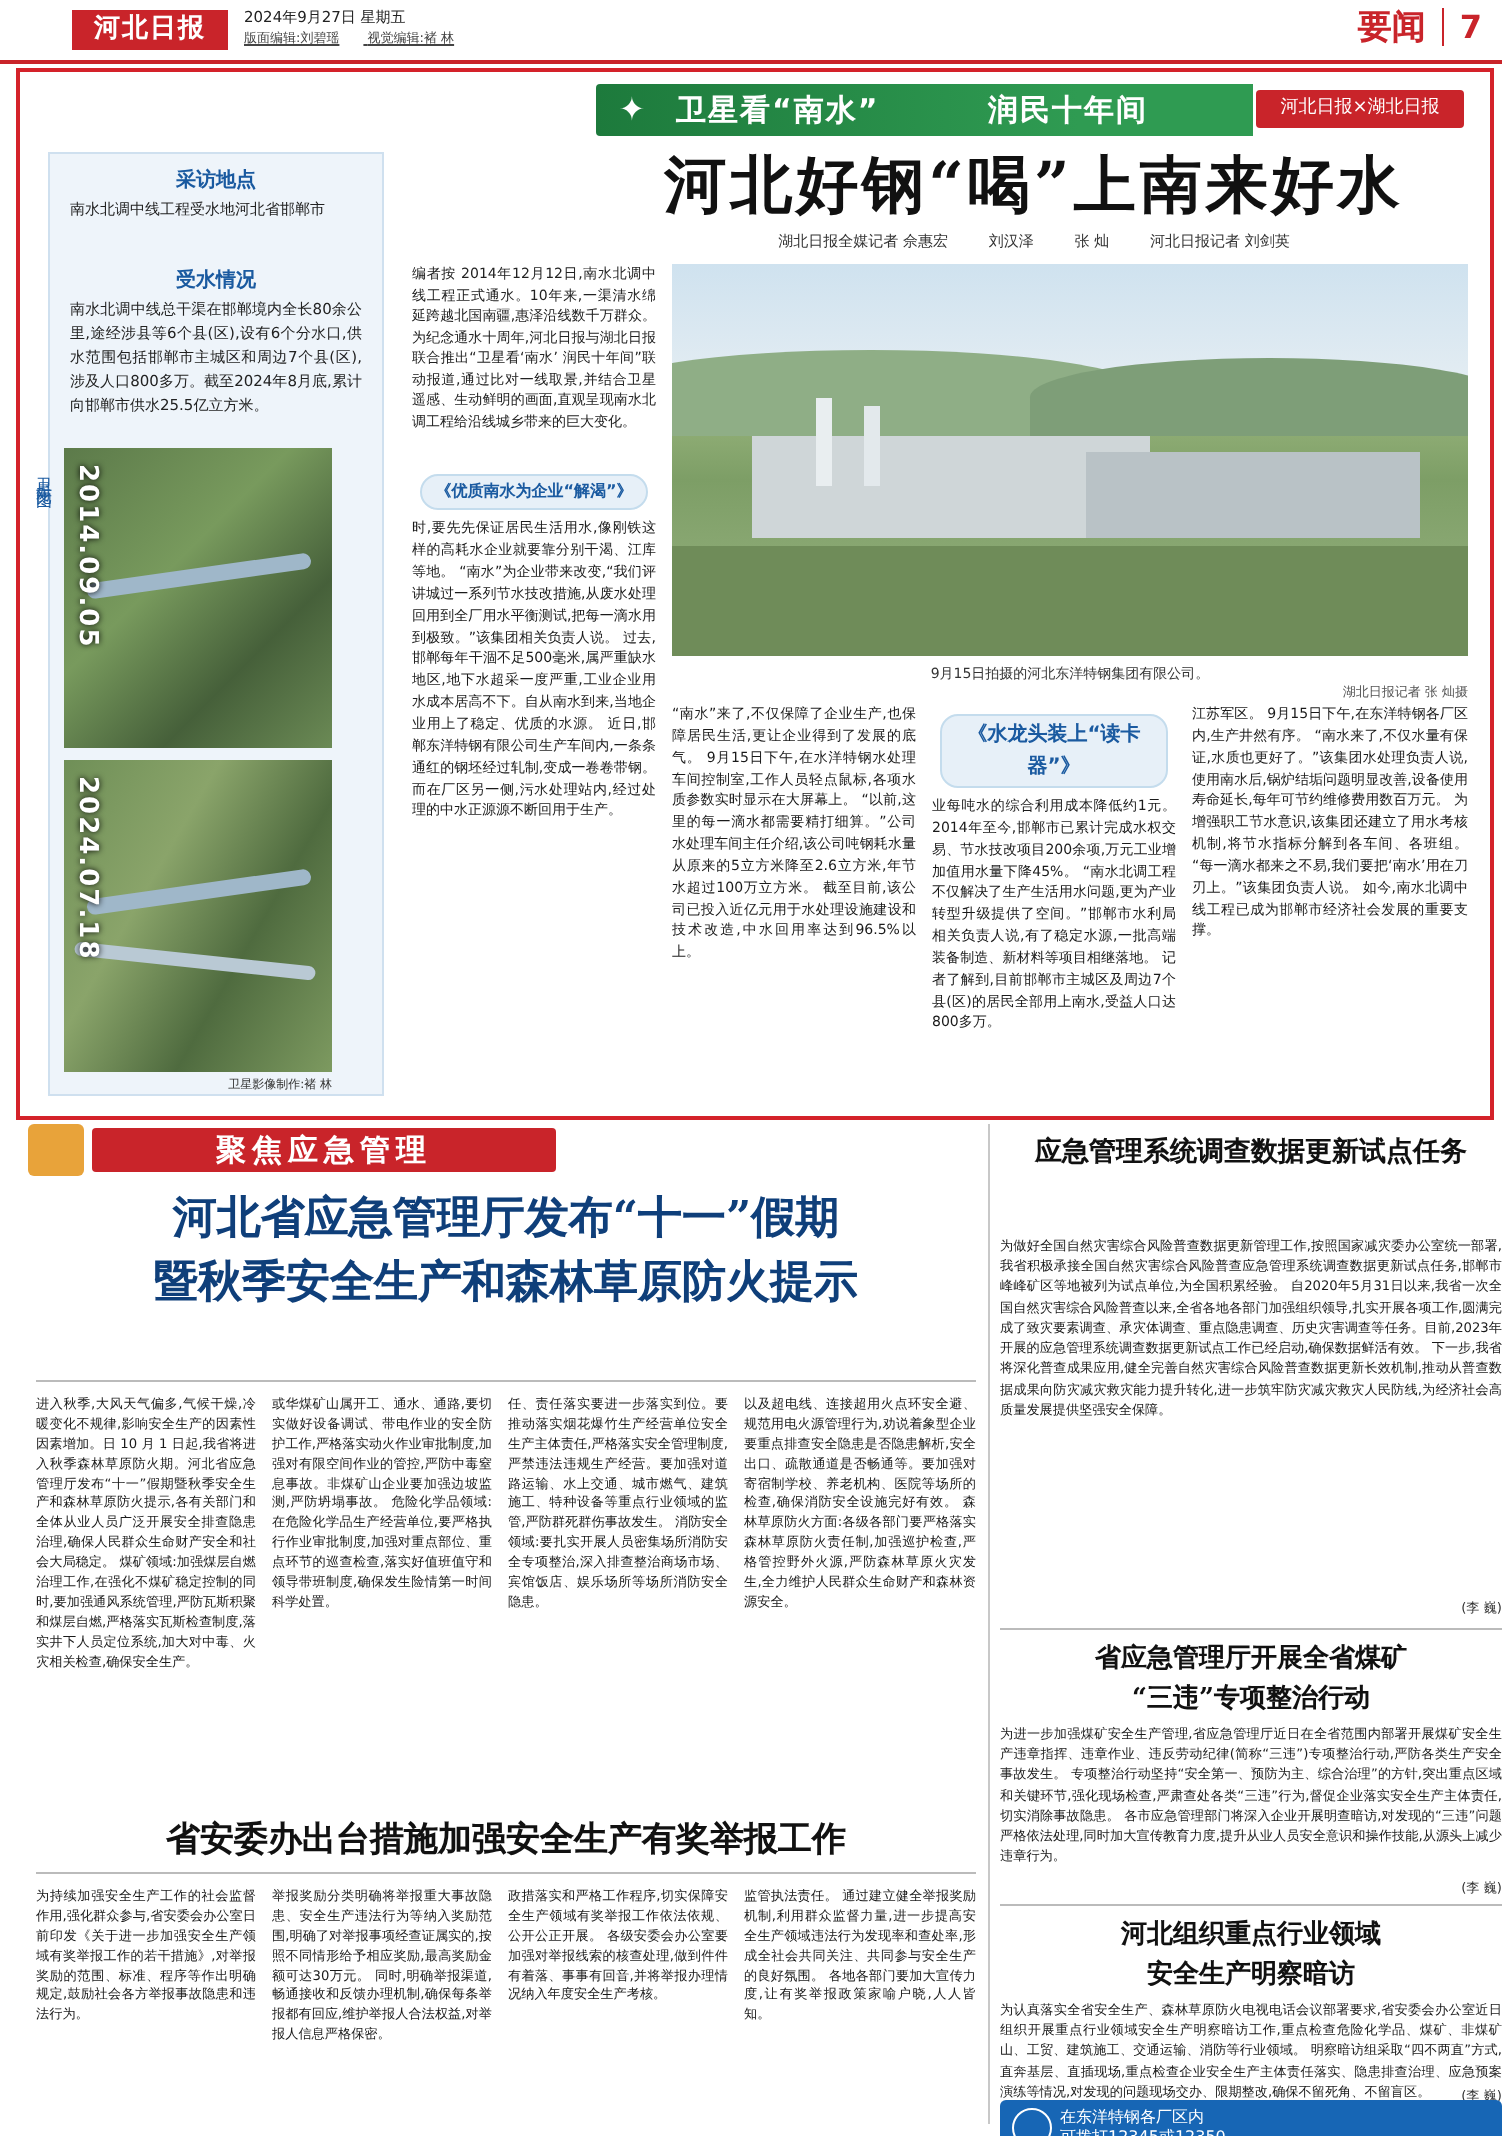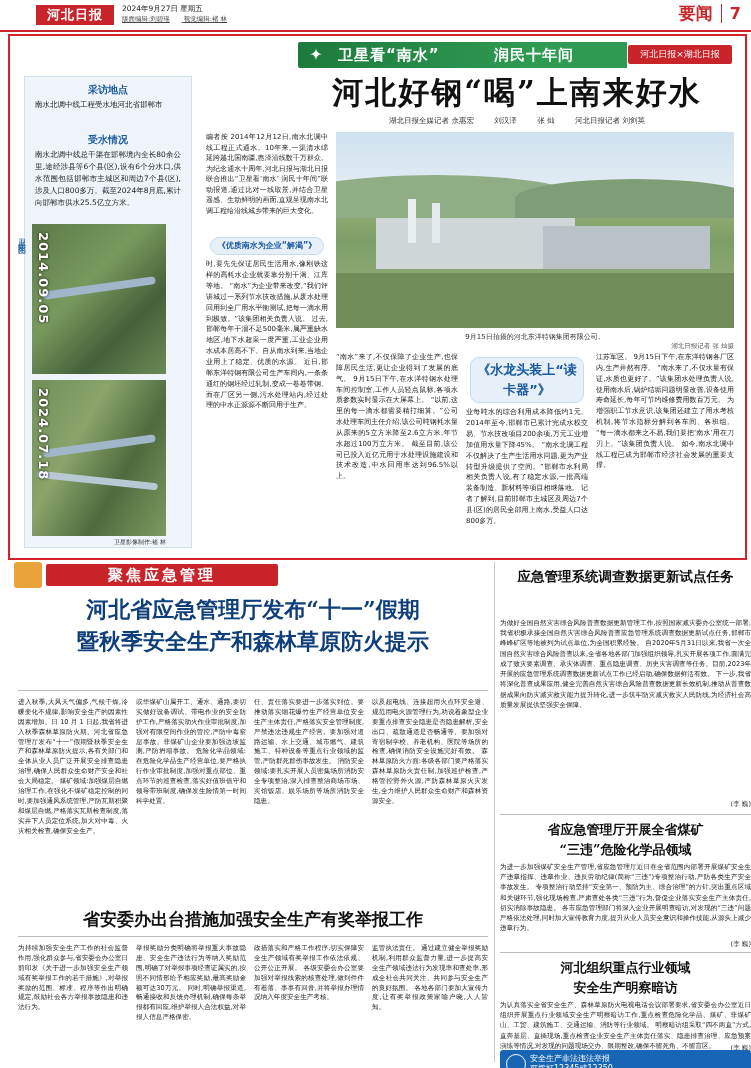--- a/index.html
+++ b/index.html
@@ -83,21 +83,21 @@
   .satcap{position:absolute;left:22px;top:502px;width:134px;font-size:6px;color:#333;text-align:right;}
 
   
   .fcol{position:absolute;font-size:7px;line-height:1.55;color:#1a1a1a;text-align:justify;}
   .fcolA{left:196px;top:196px;width:122px;height:312px;}
   .fcolB{left:326px;top:316px;width:122px;height:192px;}
   .fcolC{left:456px;top:316px;width:122px;height:192px;}
   .fcolD{left:586px;top:316px;width:138px;height:192px;}
   .subhead{display:block;margin:5px auto 4px;width:112px;text-align:center;font-size:8px;font-weight:bold;
            color:#1a5aa0;background:#e7f0f8;border:1px solid #c4dced;border-radius:9px;padding:2px 0;}
-  .subhead2{display:block;margin:5px auto 4px;width:112px;text-align:center;font-size:13px;font-weight:bold;
+  .subhead2{display:block;margin:5px auto 4px;width:112px;text-align:center;font-size:10px;font-weight:bold;
            color:#1a5aa0;background:#e7f0f8;border:1px solid #c4dced;border-radius:9px;padding:2px 0;}
 
   
   .sec2{position:absolute;left:8px;top:562px;width:735px;height:500px;}
   .s2banner{position:absolute;left:6px;top:0;width:300px;height:26px;}
   .s2banner .ribbon{position:absolute;left:32px;top:2px;width:232px;height:22px;background:#c9242a;border-radius:2px;}
   .s2banner .ribbon span{display:block;text-align:center;line-height:22px;color:#fff;font-size:15px;font-weight:bold;letter-spacing:3px;}
   .s2banner .emblem{position:absolute;left:0;top:0;width:28px;height:26px;background:#e8a33a;border-radius:3px;}
 
   .s2head{position:absolute;left:10px;top:32px;width:470px;text-align:center;
@@ -287,21 +287,21 @@
       <div class="rbody1">为做好全国自然灾害综合风险普查数据更新管理工作,按照国家减灾委办公室统一部署,我省积极承接全国自然灾害综合风险普查应急管理系统调查数据更新试点任务,邯郸市峰峰矿区等地被列为试点单位,为全国积累经验。
 
 自2020年5月31日以来,我省一次全国自然灾害综合风险普查以来,全省各地各部门加强组织领导,扎实开展各项工作,圆满完成了致灾要素调查、承灾体调查、重点隐患调查、历史灾害调查等任务。目前,2023年开展的应急管理系统调查数据更新试点工作已经启动,确保数据鲜活有效。
 
 下一步,我省将深化普查成果应用,健全完善自然灾害综合风险普查数据更新长效机制,推动从普查数据成果向防灾减灾救灾能力提升转化,进一步筑牢防灾减灾救灾人民防线,为经济社会高质量发展提供坚强安全保障。</div>
       <div class="rsign1">(李  巍)</div>
       <div class="rsep1"></div>
 
       <div class="rh2">
         <div>省应急管理厅开展全省煤矿</div>
-        <div>“三违”危险化学品领域</div>
+        <div>“三违”专项整治行动</div>
       </div>
       <div class="rbody2">为进一步加强煤矿安全生产管理,省应急管理厅近日在全省范围内部署开展煤矿安全生产违章指挥、违章作业、违反劳动纪律(简称“三违”)专项整治行动,严防各类生产安全事故发生。
 
 专项整治行动坚持“安全第一、预防为主、综合治理”的方针,突出重点区域和关键环节,强化现场检查,严肃查处各类“三违”行为,督促企业落实安全生产主体责任,切实消除事故隐患。
 
 各市应急管理部门将深入企业开展明查暗访,对发现的“三违”问题严格依法处理,同时加大宣传教育力度,提升从业人员安全意识和操作技能,从源头上减少违章行为。</div>
       <div class="rsign2">(李  巍)</div>
       <div class="rsep2"></div>
 
       <div class="rh3">
@@ -309,18 +309,18 @@
         <div>安全生产明察暗访</div>
       </div>
       <div class="rbody3">为认真落实全省安全生产、森林草原防火电视电话会议部署要求,省安委会办公室近日组织开展重点行业领域安全生产明察暗访工作,重点检查危险化学品、煤矿、非煤矿山、工贸、建筑施工、交通运输、消防等行业领域。
 
 明察暗访组采取“四不两直”方式,直奔基层、直插现场,重点检查企业安全生产主体责任落实、隐患排查治理、应急预案演练等情况,对发现的问题现场交办、限期整改,确保不留死角、不留盲区。</div>
       <div class="rsign3">(李  巍)</div>
     </div>
 
     <div class="badge">
       <div class="bicon"></div>
-      <div class="bl1">安全生产非法违法举报</div>
+      <div class="bl1">在东洋特钢各厂区内</div>
       <div class="bl2">可拨打12345或12350</div>
     </div>
   </div>
 
 </div>
 
 </body></html>

